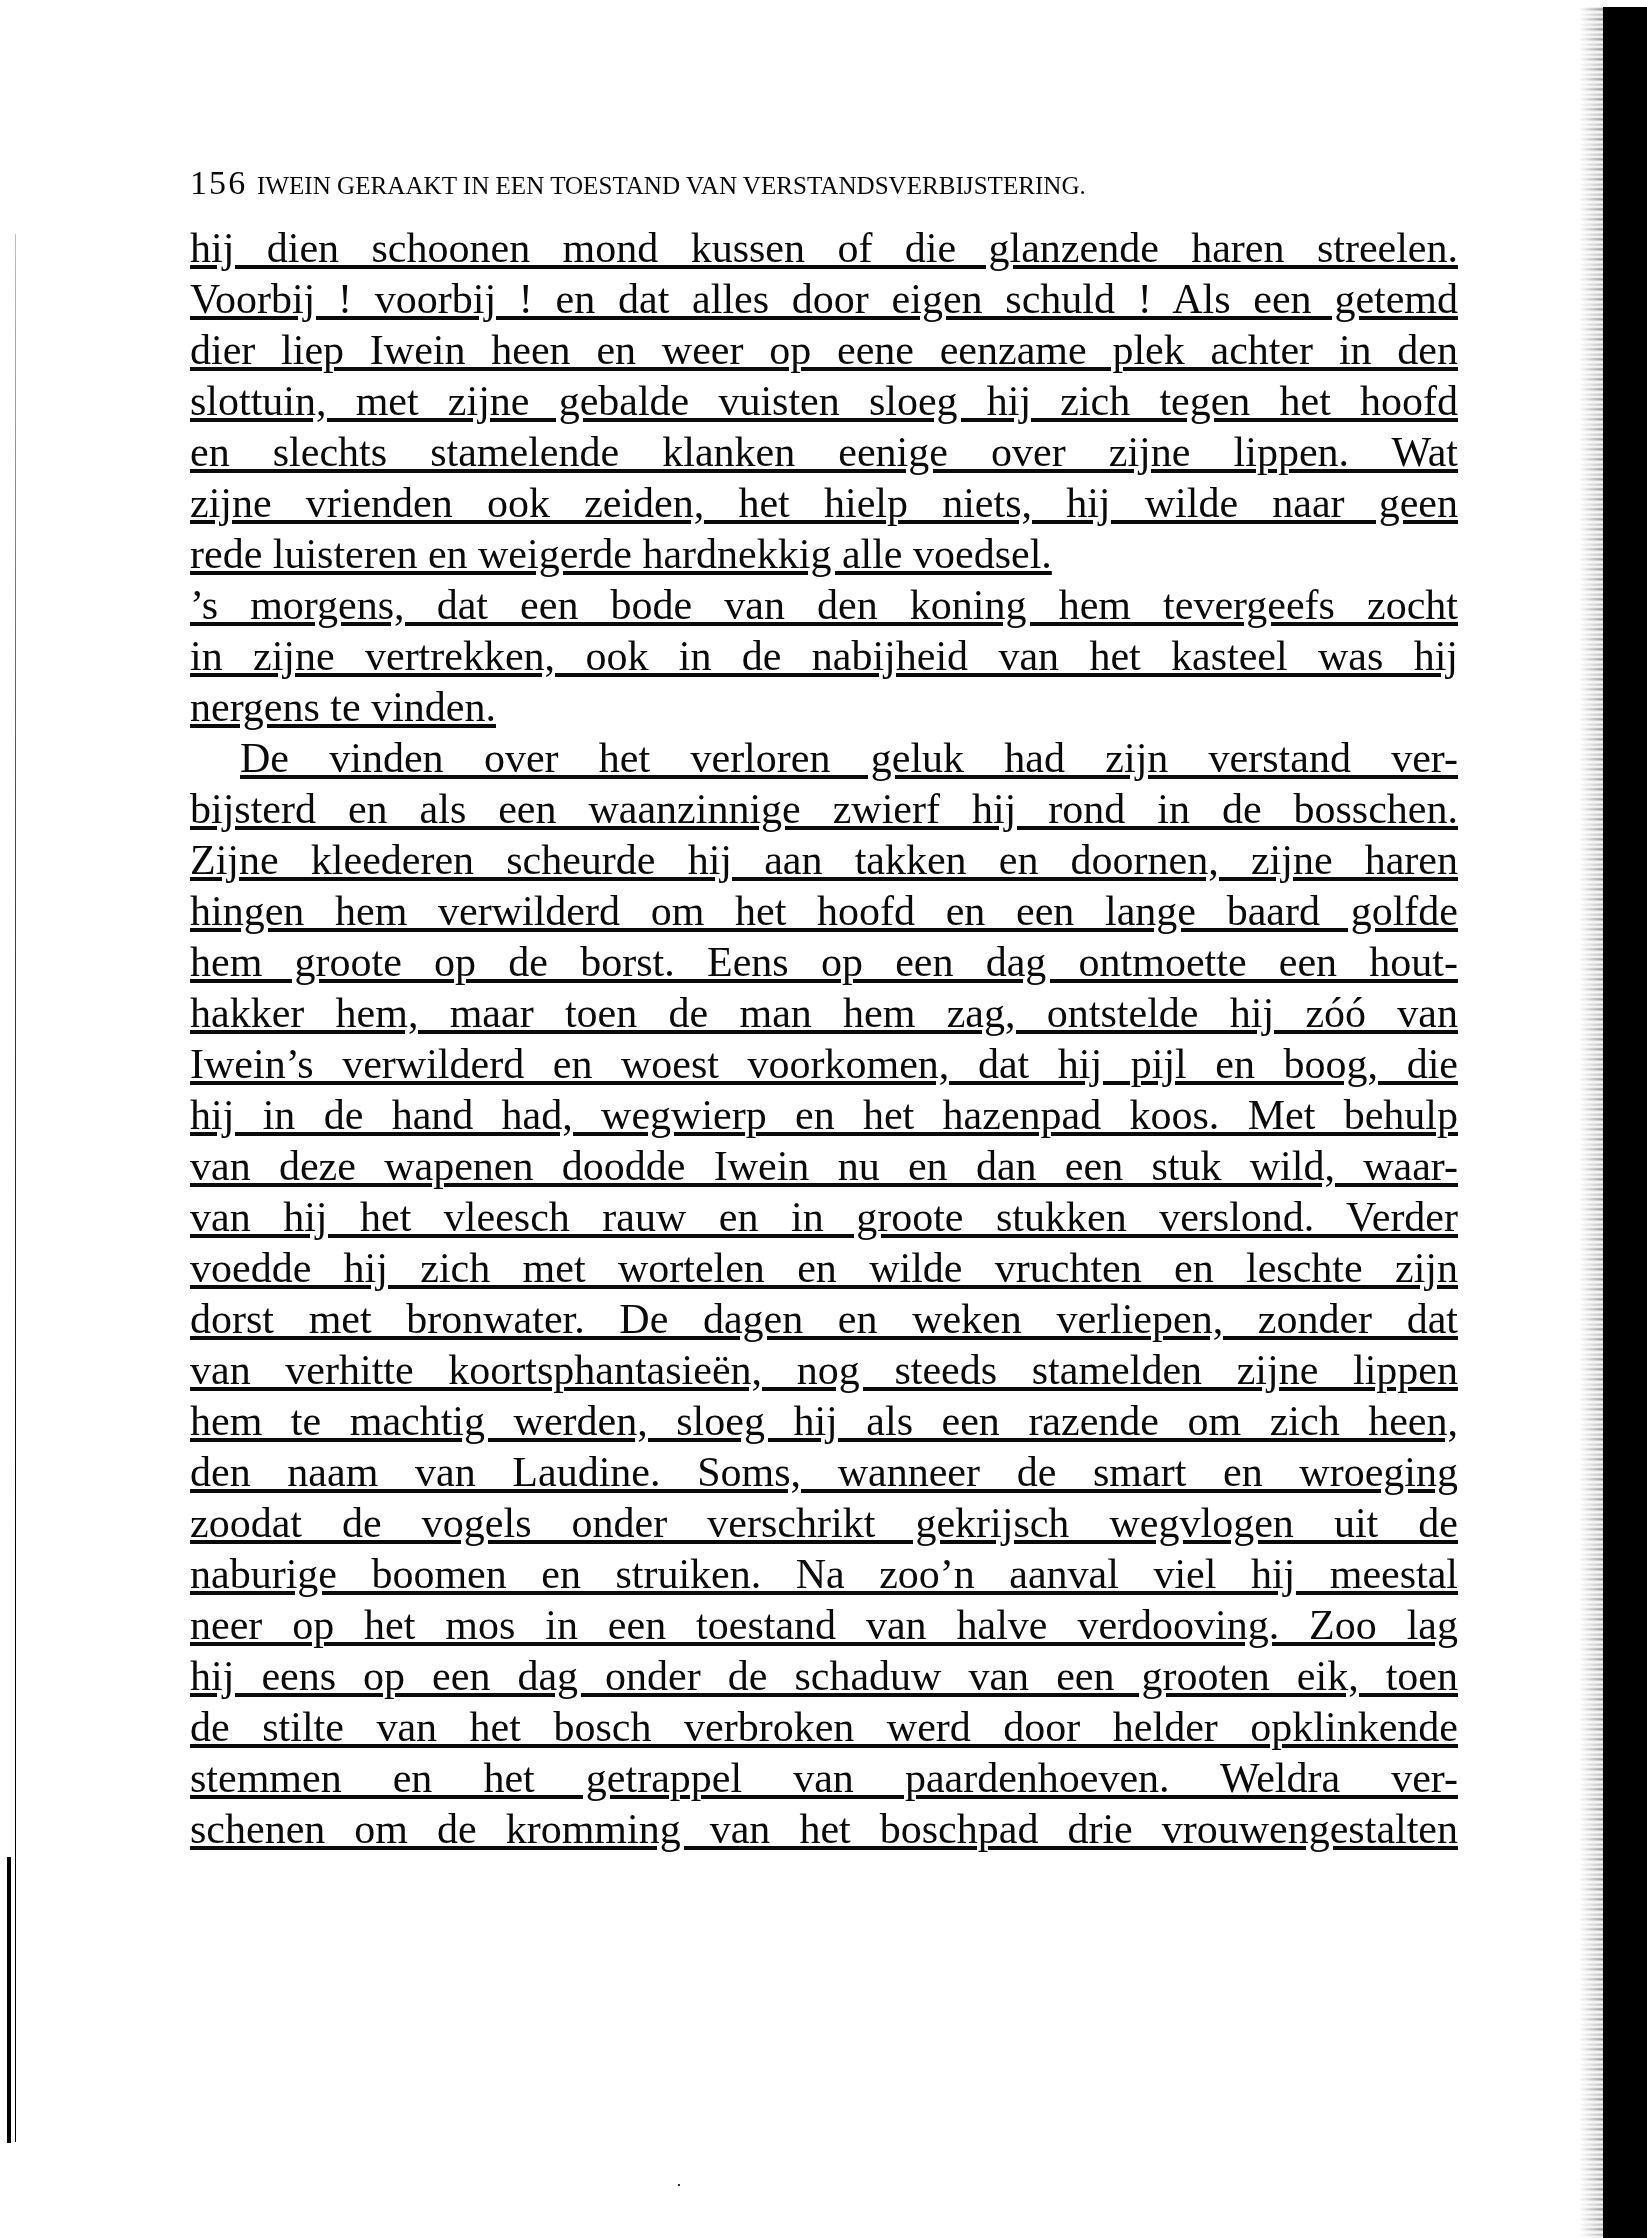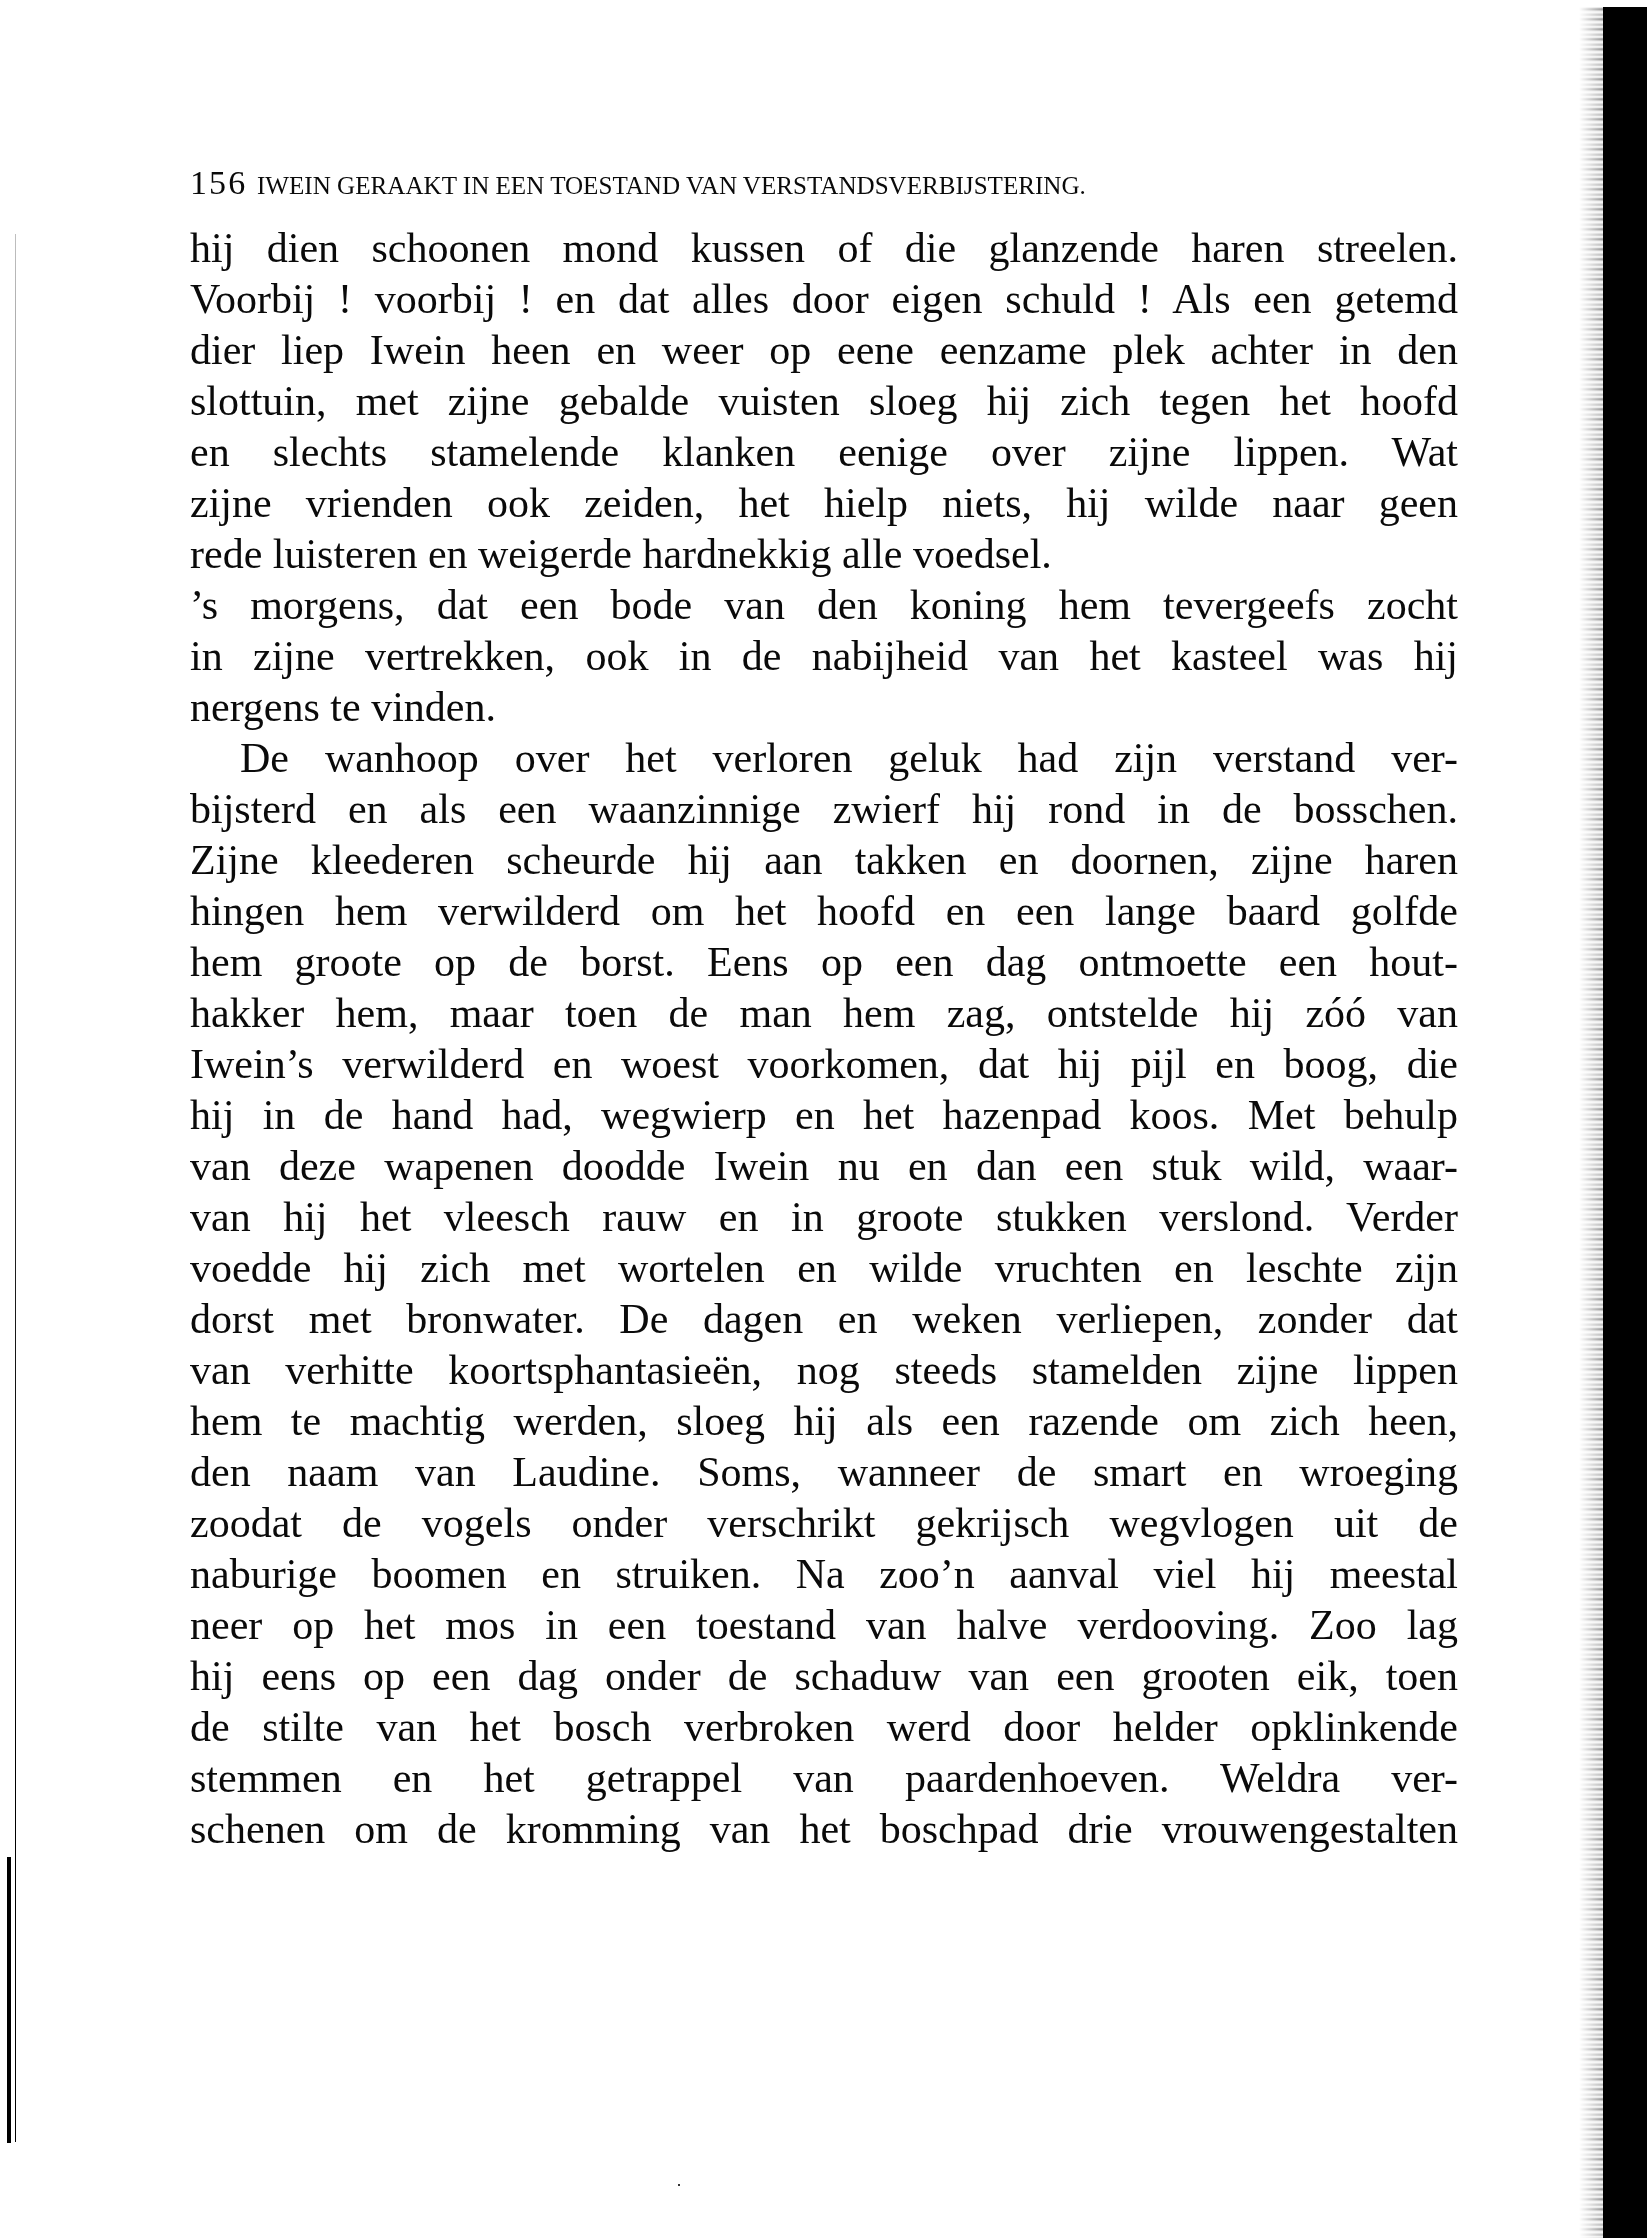--- a/index.html
+++ b/index.html
@@ -88,20 +88,21 @@
   }
   .line {
     display: block;
     height: 51px;
     line-height: 51px;
     font-size: 42px;
     white-space: nowrap;
     text-align: justify;
     text-align-last: justify;
     overflow: visible;
+    text-decoration: underline;
   }
   .line.last {
     text-align-last: left;
   }
   .line.indent {
     padding-left: 50px;
   }
   .stray-mark {
     position: absolute;
     left: 678px;
@@ -138,21 +139,21 @@
       <span class="line last">rede luisteren en weigerde hardnekkig alle voedsel.</span>
     </div>
 
     <div>
       <span class="line">’s morgens, dat een bode van den koning hem tevergeefs zocht</span>
       <span class="line">in zijne vertrekken, ook in de nabijheid van het kasteel was hij</span>
       <span class="line last">nergens te vinden.</span>
     </div>
 
     <div>
-      <span class="line indent">De wanhoop over het verloren geluk had zijn verstand ver-</span>
+      <span class="line indent">De vinden over het verloren geluk had zijn verstand ver-</span>
       <span class="line">bijsterd en als een waanzinnige zwierf hij rond in de bosschen.</span>
       <span class="line">Zijne kleederen scheurde hij aan takken en doornen, zijne haren</span>
       <span class="line">hingen hem verwilderd om het hoofd en een lange baard golfde</span>
       <span class="line">hem groote op de borst. Eens op een dag ontmoette een hout-</span>
       <span class="line">hakker hem, maar toen de man hem zag, ontstelde hij zóó van</span>
       <span class="line">Iwein’s verwilderd en woest voorkomen, dat hij pijl en boog, die</span>
       <span class="line">hij in de hand had, wegwierp en het hazenpad koos. Met behulp</span>
       <span class="line">van deze wapenen doodde Iwein nu en dan een stuk wild, waar-</span>
       <span class="line">van hij het vleesch rauw en in groote stukken verslond. Verder</span>
       <span class="line">voedde hij zich met wortelen en wilde vruchten en leschte zijn</span>

